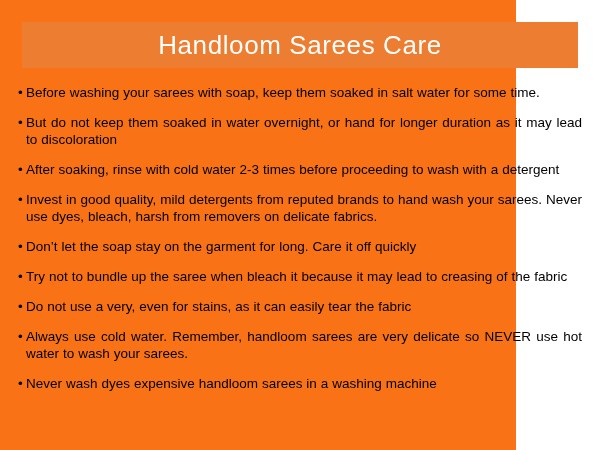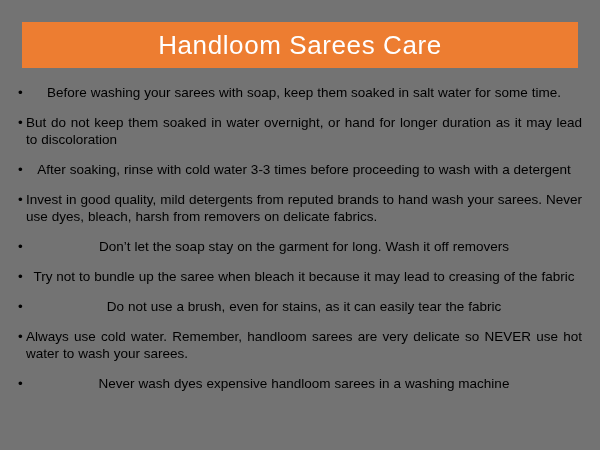--- a/index.html
+++ b/index.html
@@ -7,25 +7,25 @@
     padding: 0;
   }
   body {
     width: 600px;
     height: 450px;
     background: #ffffff;
     font-family: "Liberation Sans", sans-serif;
     overflow: hidden;
   }
   .slide {
-    width: 600px;
+    width: 516px;
     height: 450px;
     position: relative;
     box-sizing: border-box;
-    background: #737373;
+    background: #f97316;
   }
   .title-bar {
     position: absolute;
     left: 22px;
     top: 22px;
     width: 556px;
     height: 46px;
     background: #ED7D31;
     display: flex;
     align-items: center;
@@ -60,21 +60,21 @@
   .bullet-text {
     flex: 1 1 auto;
     font-size: 13.5px;
     line-height: 17px;
     color: #000000;
     text-align: justify;
     text-justify: inter-word;
     word-spacing: 0.2px;
   }
   .bullet-row.nowrap .bullet-text {
-    text-align: center;
+    text-align: left;
   }
 </style>
 </head>
 <body>
 
 <div class="slide">
 
   <div class="title-bar">
     <div class="title-text">Handloom Sarees Care</div>
   </div>
@@ -86,41 +86,41 @@
       <span class="bullet-text">Before washing your sarees with soap, keep them soaked in salt water for some time.</span>
     </div>
 
     <div class="bullet-row">
       <span class="bullet-mark">•</span>
       <span class="bullet-text">But do not keep them soaked in water overnight, or hand for longer duration as it may lead to discoloration</span>
     </div>
 
     <div class="bullet-row nowrap">
       <span class="bullet-mark">•</span>
-      <span class="bullet-text">After soaking, rinse with cold water 3-3 times before proceeding to wash with a detergent</span>
+      <span class="bullet-text">After soaking, rinse with cold water 2-3 times before proceeding to wash with a detergent</span>
     </div>
 
     <div class="bullet-row">
       <span class="bullet-mark">•</span>
       <span class="bullet-text">Invest in good quality, mild detergents from reputed brands to hand wash your sarees. Never use dyes, bleach, harsh from removers on delicate fabrics.</span>
     </div>
 
     <div class="bullet-row nowrap">
       <span class="bullet-mark">•</span>
-      <span class="bullet-text">Don’t let the soap stay on the garment for long. Wash it off removers</span>
+      <span class="bullet-text">Don’t let the soap stay on the garment for long. Care it off quickly</span>
     </div>
 
     <div class="bullet-row nowrap">
       <span class="bullet-mark">•</span>
       <span class="bullet-text">Try not to bundle up the saree when bleach it because it may lead to creasing of the fabric</span>
     </div>
 
     <div class="bullet-row nowrap">
       <span class="bullet-mark">•</span>
-      <span class="bullet-text">Do not use a brush, even for stains, as it can easily tear the fabric</span>
+      <span class="bullet-text">Do not use a very, even for stains, as it can easily tear the fabric</span>
     </div>
 
     <div class="bullet-row">
       <span class="bullet-mark">•</span>
       <span class="bullet-text">Always use cold water. Remember, handloom sarees are very delicate so NEVER use hot water to wash your sarees.</span>
     </div>
 
     <div class="bullet-row nowrap">
       <span class="bullet-mark">•</span>
       <span class="bullet-text">Never wash dyes expensive handloom sarees in a washing machine</span>

